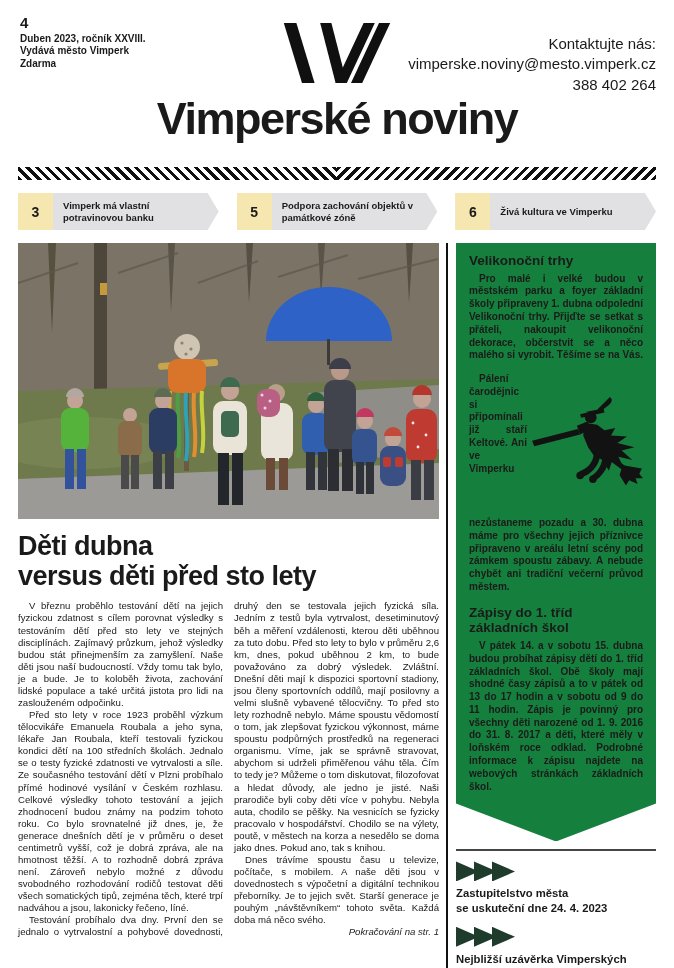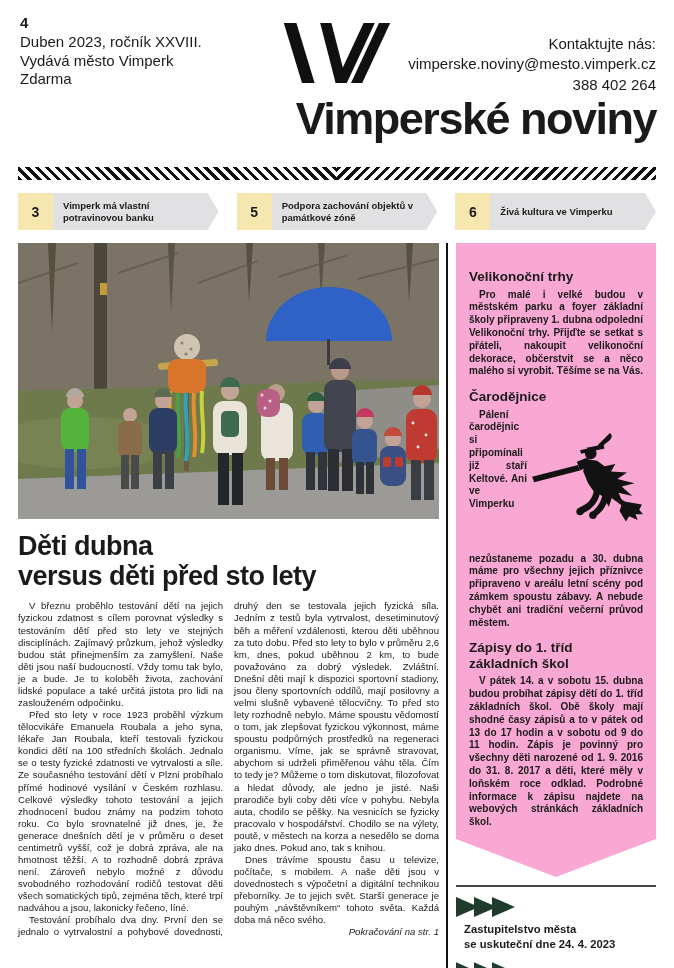--- a/index.html
+++ b/index.html
@@ -6,23 +6,23 @@
   .page{
     width:674px;height:968px;box-sizing:border-box;position:relative;
     background:#ffffff;color:#1a1a1a;overflow:hidden;
     font-family:"Liberation Sans", sans-serif;
     padding:12px 18px 10px;margin:0 auto;
   }
   
   .masthead{position:relative;height:146px;}
   .issue-block{position:absolute;left:2px;top:2px;line-height:1.25;}
   .page-number{font-size:15px;font-weight:700;}
-  .issue-line{font-size:15px;font-weight:400;}
+  .issue-line{font-size:10px;font-weight:700;}
   .contact-block{position:absolute;right:0;top:22px;text-align:right;line-height:1.35;font-size:15px;}
-  .masthead-center{text-align:right;}
+  .masthead-center{text-align:center;}
   .logo-mark{display:block;margin:0 auto;}
   .paper-title{margin:2px 0 0;font-size:45px;font-weight:700;letter-spacing:-1.5px;line-height:1;}
   
   .hatch{display:flex;height:13px;margin:9px 0 13px;}
   .hatch .l{flex:1;background:repeating-linear-gradient(45deg,#101010 0 3px,#ffffff 3px 7px);}
   .hatch .r{flex:1;background:repeating-linear-gradient(135deg,#101010 0 3px,#ffffff 3px 7px);}
   
   .teasers{display:flex;gap:18px;margin-bottom:13px;}
   .teaser{flex:1;background:#e1e1e3;height:37px;display:flex;align-items:center;
     clip-path:polygon(0 0,calc(100% - 11px) 0,100% 50%,calc(100% - 11px) 100%,0 100%);}
@@ -35,33 +35,33 @@
   .vrule{width:2px;background:#111;margin-left:7px;flex:0 0 2px;}
   .sidebar{flex:1;margin-left:8px;display:flex;flex-direction:column;}
   
   .photo{display:block;width:421px;height:276px;}
   
   .headline{margin:13px 0 9px;font-size:27px;line-height:1.1;font-weight:700;letter-spacing:-.5px;}
   .article-body{column-count:2;column-gap:11px;text-align:justify;font-size:9.6px;line-height:1.26;}
   .article-body p{margin:0;text-indent:11px;}
   .continuation{margin-top:13px;text-indent:0;text-align:right;font-style:italic;}
   
-  .infobox{background:#f9a8d4;padding:26px 13px 48px;
+  .infobox{background:#15803d;padding:10px 13px 48px;
     clip-path:polygon(0 0,100% 0,100% calc(100% - 38px),50% 100%,0 calc(100% - 38px));}
   .infobox h3{margin:0 0 4px;font-size:13.5px;font-weight:700;line-height:1.15;}
   .infobox p{margin:0;font-size:10px;line-height:1.28;text-align:justify;text-indent:10px;font-weight:bold;}
   .infobox section + section{margin-top:11px;}
   .witch{float:right;width:112px;height:142px;margin:0 0 2px 4px;}
   .clearfix::after{content:"";display:block;clear:both;}
   
   .sep{height:2px;background:#454545;margin:8px 0 6px;}
   .arrows{display:flex;margin:4px 0 5px;}
   .tri{width:23px;height:20px;background:#1e3b2c;clip-path:polygon(0 0,100% 50%,0 100%);}
   .tri + .tri{margin-left:-5px;}
-  .notice-text{font-size:11.3px;font-weight:700;line-height:1.3;margin-left:8px;}
+  .notice-text{font-size:11.3px;font-weight:700;line-height:1.3;}
   .notice{margin-bottom:7px;}
   
   .social{margin-top:8px;display:flex;flex-direction:column;gap:9px;}
   .social-row{display:flex;align-items:center;gap:4px;}
   .social-label{font-size:12.5px;font-weight:700;}
 </style>
 </head>
 <body>
 
 <div class="page">
@@ -235,21 +235,20 @@
 
     <div class="sidebar">
       <div class="infobox">
 
         <section>
           <h3>Velikonoční trhy</h3>
           <p>Pro malé i velké budou v městském parku a foyer základní školy připraveny 1. dubna odpolední Velikonoční trhy. Přijďte se setkat s přáteli, nakoupit velikonoční dekorace, občerstvit se a něco malého si vyrobit. Těšíme se na Vás.</p>
         </section>
 
         <section class="clearfix">
-          <h3>Čarodějnice</h3>
           <svg class="witch" viewBox="0 0 210 180">
             <g fill="#121212">
               <polygon points="2,84 88,62 92,72 6,94"></polygon>
               <polygon points="86,56 106,48 112,62 92,72"></polygon>
               <circle cx="112" cy="40" r="11"></circle>
               <polygon points="92,34 136,24 138,31 94,41"></polygon>
               <path d="M102,30 L124,26 L148,2 Q156,8 146,17 L128,31 Z"></path>
               <path d="M100,50 L124,54 L138,64 L158,60 L150,74 L180,76 L162,88 L194,96 L170,102 L190,120 L164,114 L174,136 L152,122 L146,140 L134,120 L118,112 L107,96 L98,74 Z"></path>
               <path d="M118,108 C116,126 106,136 90,142 L95,153 C112,147 125,134 129,116 Z"></path>
               <circle cx="92" cy="149" r="7"></circle>

